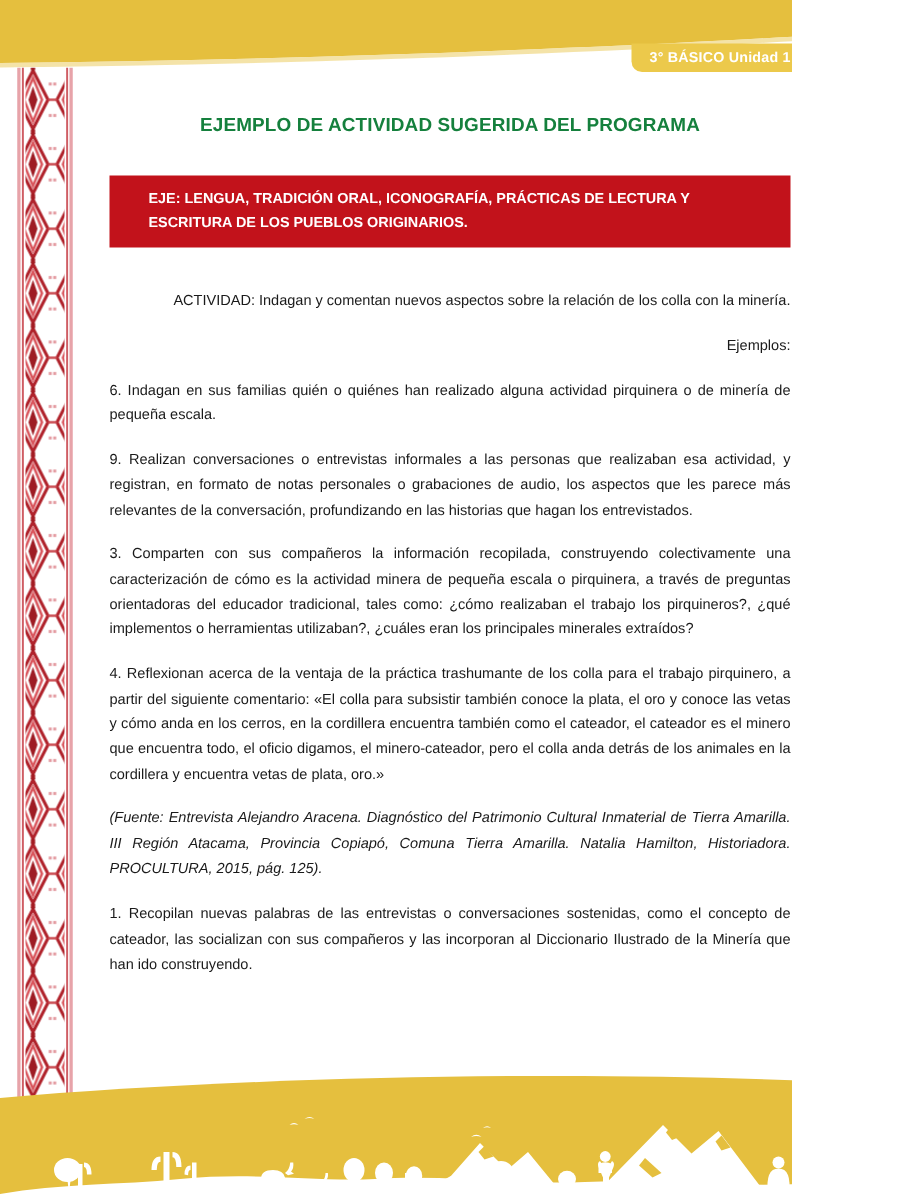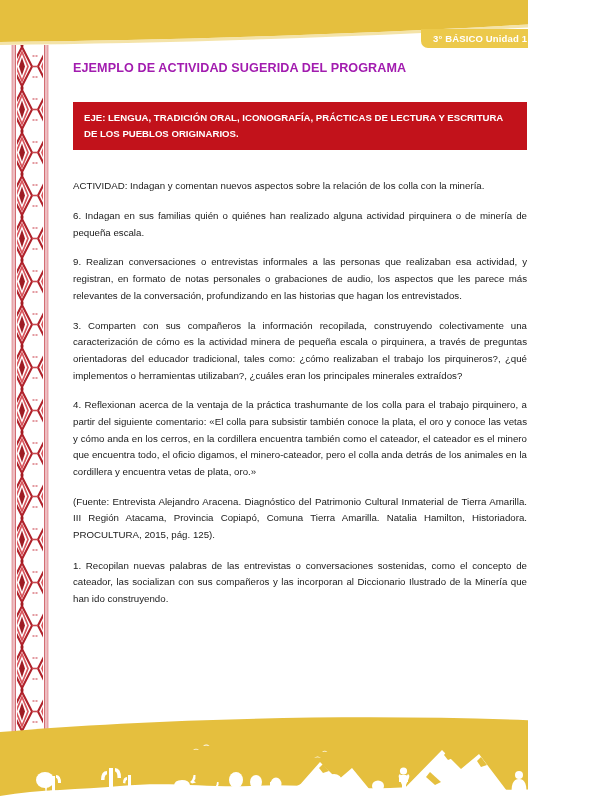--- a/index.html
+++ b/index.html
@@ -74,53 +74,55 @@
 
   
   .content {
     position: absolute;
     top: 60px;
     left: 73px;
     width: 454px;
   }
 
   .doc-title {
+    text-align: center;
     font-size: 12.6px;
     font-weight: bold;
-    color: #a21caf;
+    color: #15803d;
     letter-spacing: 0.1px;
-    margin: 0 0 0 0;
+    margin: 15px 0 0 0;
     line-height: 1.3;
   }
 
   .eje-banner {
     margin-top: 26px;
     background: #c2121b;
     color: #ffffff;
     font-size: 9.6px;
     font-weight: bold;
     line-height: 1.62;
-    padding: 8px 10px 9px 11px;
+    padding: 8px 10px 9px 26px;
     box-sizing: border-box;
   }
 
   .body-block {
     margin-top: 28px;
     color: #1a1a1a;
   }
 
   p.para {
     font-size: 9.7px;
     line-height: 1.72;
     margin: 0 0 13px 0;
     text-align: justify;
     color: #1a1a1a;
   }
-  p.para.loose { text-align: left; }
+  p.para.loose { text-align: right; }
   p.para.cite {
+    font-style: italic;
     margin-bottom: 14px;
   }
   p.para:last-child { margin-bottom: 0; }
 </style>
 </head>
 <body>
 
 <div id="page">
 
   <div class="top-band">
@@ -194,20 +196,21 @@
   <div class="content">
 
     <h1 class="doc-title">EJEMPLO DE ACTIVIDAD SUGERIDA DEL PROGRAMA</h1>
 
     <div class="eje-banner">EJE: LENGUA, TRADICIÓN ORAL, ICONOGRAFÍA, PRÁCTICAS DE LECTURA Y ESCRITURA DE LOS PUEBLOS ORIGINARIOS.</div>
 
     <div class="body-block">
 
       <p class="para loose">ACTIVIDAD: Indagan y comentan nuevos aspectos sobre la relación de los colla con la minería.</p>
 
+      <p class="para loose">Ejemplos:</p>
 
       <p class="para">6. Indagan en sus familias quién o quiénes han realizado alguna actividad pirquinera o de minería de pequeña escala.</p>
 
       <p class="para">9. Realizan conversaciones o entrevistas informales a las personas que realizaban esa actividad, y registran, en formato de notas personales o grabaciones de audio, los aspectos que les parece más relevantes de la conversación, profundizando en las historias que hagan los entrevistados.</p>
 
       <p class="para">3. Comparten con sus compañeros la información recopilada, construyendo colectivamente una caracterización de cómo es la actividad minera de pequeña escala o pirquinera, a través de preguntas orientadoras del educador tradicional, tales como: ¿cómo realizaban el trabajo los pirquineros?, ¿qué implementos o herramientas utilizaban?, ¿cuáles eran los principales minerales extraídos?</p>
 
       <p class="para">4. Reflexionan acerca de la ventaja de la práctica trashumante de los colla para el trabajo pirquinero, a partir del siguiente comentario: «El colla para subsistir también conoce la plata, el oro y conoce las vetas y cómo anda en los cerros, en la cordillera encuentra también como el cateador, el cateador es el minero que encuentra todo, el oficio digamos, el minero-cateador, pero el colla anda detrás de los animales en la cordillera y encuentra vetas de plata, oro.»</p>
 
       <p class="para cite">(Fuente: Entrevista Alejandro Aracena. Diagnóstico del Patrimonio Cultural Inmaterial de Tierra Amarilla. III Región Atacama, Provincia Copiapó, Comuna Tierra Amarilla. Natalia Hamilton, Historiadora. PROCULTURA, 2015, pág. 125).</p>

